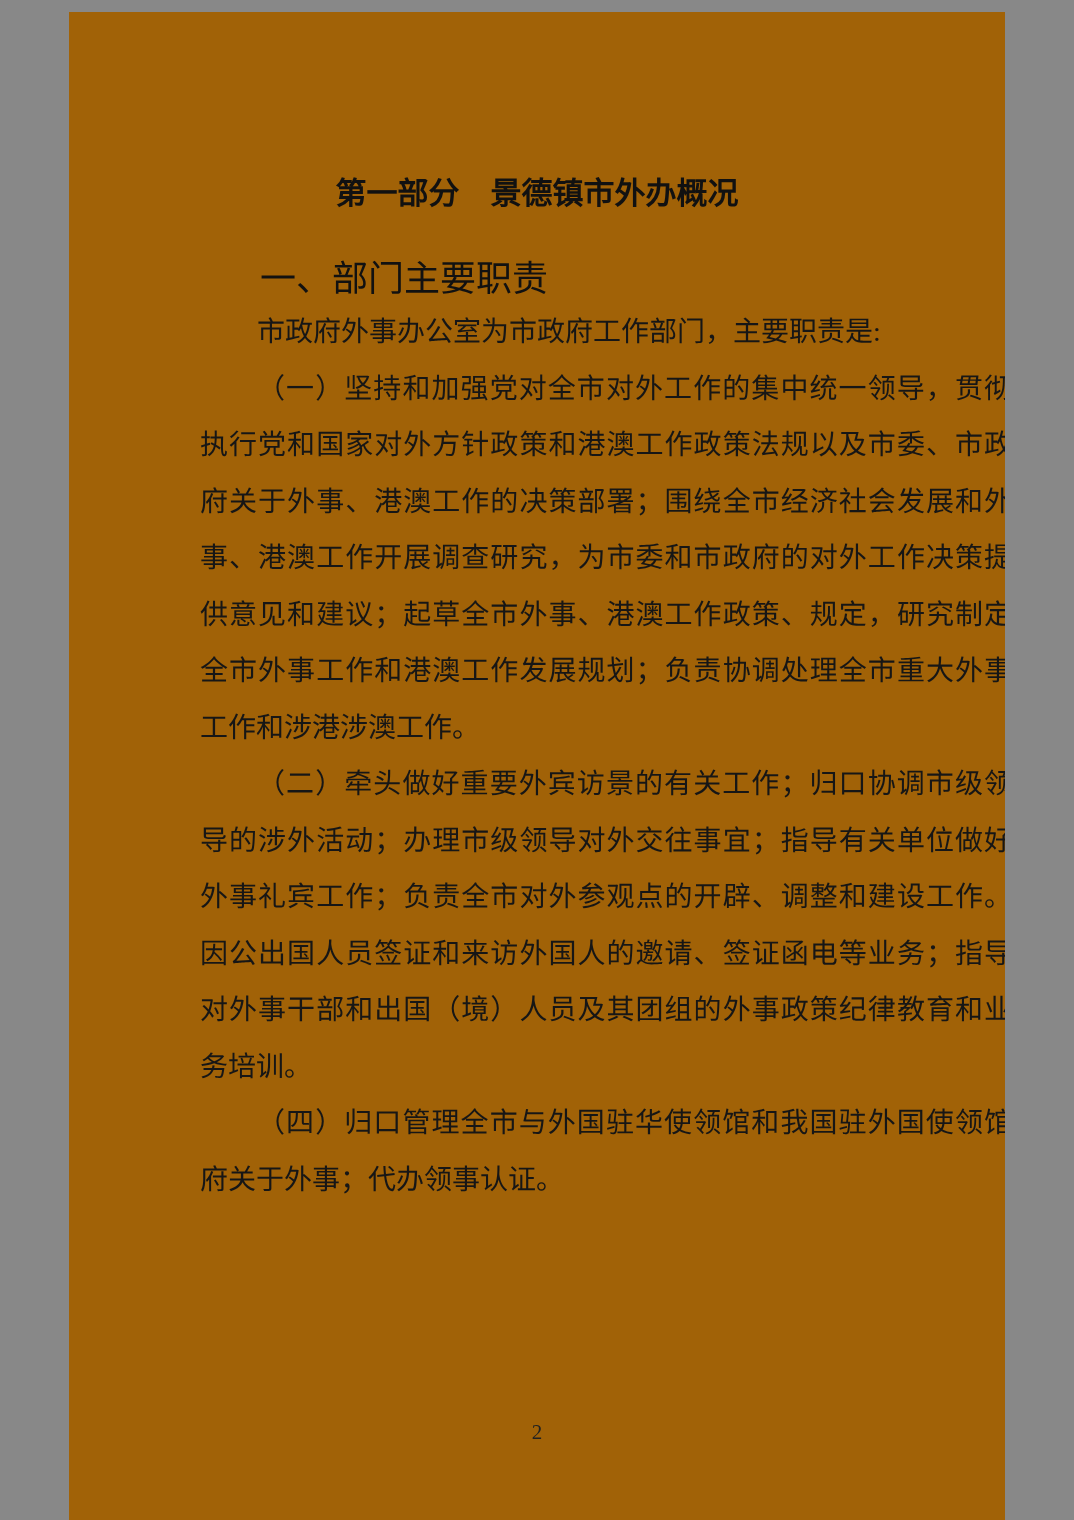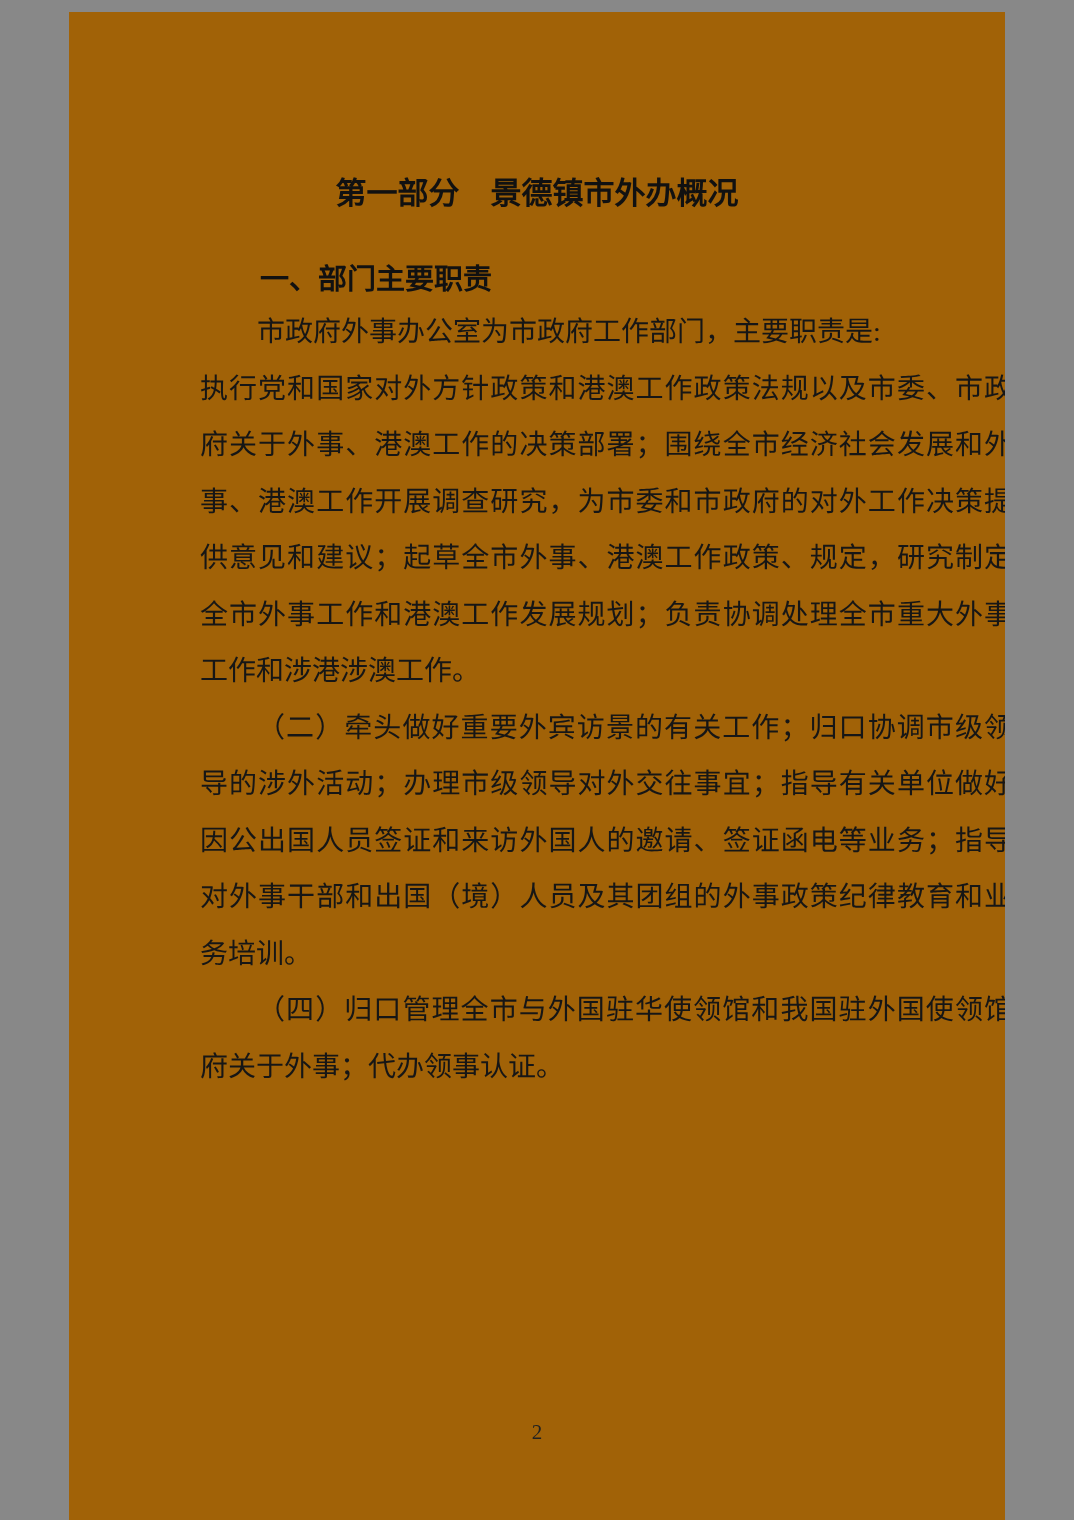--- a/index.html
+++ b/index.html
@@ -29,22 +29,22 @@
     line-height: 38px;
     letter-spacing: 0;
     color: #111;
   }
   .section-heading {
     position: absolute;
     top: 249px;
     left: 191px;
     margin: 0;
     font-family: "Liberation Sans", "DejaVu Sans", sans-serif;
-    font-weight: bold;
-    font-size: 29px;
+    font-weight: normal;
+    font-size: 36px;
     line-height: 36px;
     color: #111;
   }
   .doc-body {
     position: absolute;
     top: 292px;
     left: 131px;
     width: 812px;
     font-family: "Liberation Serif", "DejaVu Serif", serif;
     font-size: 28px;
@@ -85,29 +85,31 @@
 <div class="page">
 
   <h1 class="doc-title">第一部分　景德镇市外办概况</h1>
 
   <h2 class="section-heading">一、部门主要职责</h2>
 
   <div class="doc-body">
 
     <p class="line indent">市政府外事办公室为市政府工作部门，主要职责是:</p>
 
+    <p class="line indent fill">（一）坚持和加强党对全市对外工作的集中统一领导，贯彻</p>
     <p class="line fill">执行党和国家对外方针政策和港澳工作政策法规以及市委、市政</p>
     <p class="line fill">府关于外事、港澳工作的决策部署；围绕全市经济社会发展和外</p>
     <p class="line fill">事、港澳工作开展调查研究，为市委和市政府的对外工作决策提</p>
     <p class="line fill">供意见和建议；起草全市外事、港澳工作政策、规定，研究制定</p>
     <p class="line fill">全市外事工作和港澳工作发展规划；负责协调处理全市重大外事</p>
     <p class="line">工作和涉港涉澳工作。</p>
 
     <p class="line indent fill">（二）牵头做好重要外宾访景的有关工作；归口协调市级领</p>
     <p class="line fill">导的涉外活动；办理市级领导对外交往事宜；指导有关单位做好</p>
+    <p class="line fill">外事礼宾工作；负责全市对外参观点的开辟、调整和建设工作。</p>
 
     <p class="line fill">因公出国人员签证和来访外国人的邀请、签证函电等业务；指导</p>
     <p class="line fill">对外事干部和出国（境）人员及其团组的外事政策纪律教育和业</p>
     <p class="line">务培训。</p>
 
     <p class="line indent fill">（四）归口管理全市与外国驻华使领馆和我国驻外国使领馆</p>
     <p class="line">府关于外事；代办领事认证。</p>
 
   </div>
 

